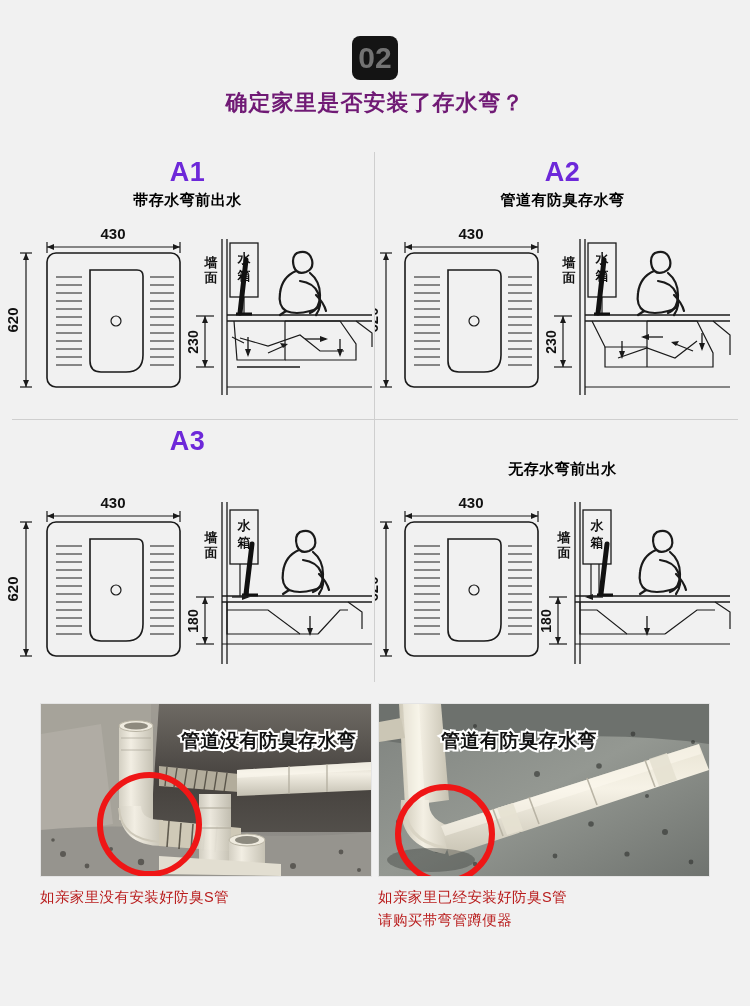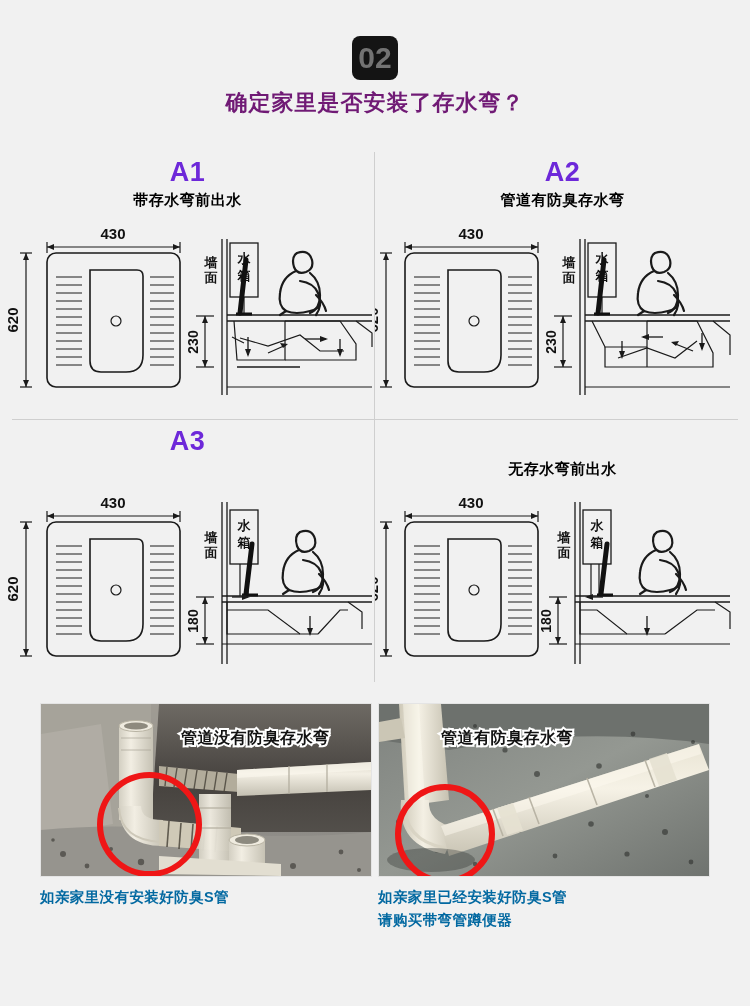--- a/index.html
+++ b/index.html
@@ -56,38 +56,38 @@
   .photo{
     position:absolute;top:3px;width:330px;height:172px;
     overflow:hidden;background:#6a6a6a;border:1px solid #e4e4e4;
   }
   .photo.left{left:40px;}
   .photo.right{left:378px;}
   .photo-inner{position:absolute;inset:0;}
 
   .pcaption{
     position:absolute;z-index:9;
-    font-size:16px;font-weight:bold;color:#121212;
+    font-size:19px;font-weight:bold;color:#121212;
     letter-spacing:0.5px;white-space:nowrap;
     -webkit-text-stroke:4px #fff;
     paint-order:stroke fill;
   }
   .pcaption.l{left:140px;top:24px;}
   .pcaption.r{left:62px;top:24px;}
 
   .redcircle{
     position:absolute;border:6px solid #ef1616;border-radius:50%;
     z-index:8;box-sizing:border-box;
   }
   .rc-l{left:56px;top:68px;width:105px;height:105px;}
   .rc-r{left:16px;top:80px;width:100px;height:100px;}
 
   .note{
     position:absolute;font-size:14.5px;line-height:23px;
-    color:#0369a1;font-weight:bold;letter-spacing:0.4px;
+    color:#b91c1c;font-weight:normal;letter-spacing:0.4px;
   }
   .note.l{left:40px;top:186px;}
   .note.r{left:378px;top:186px;}
   .note div{white-space:nowrap;}
 </style>
 </head>
 <body>
 
 <div class="page">
 

